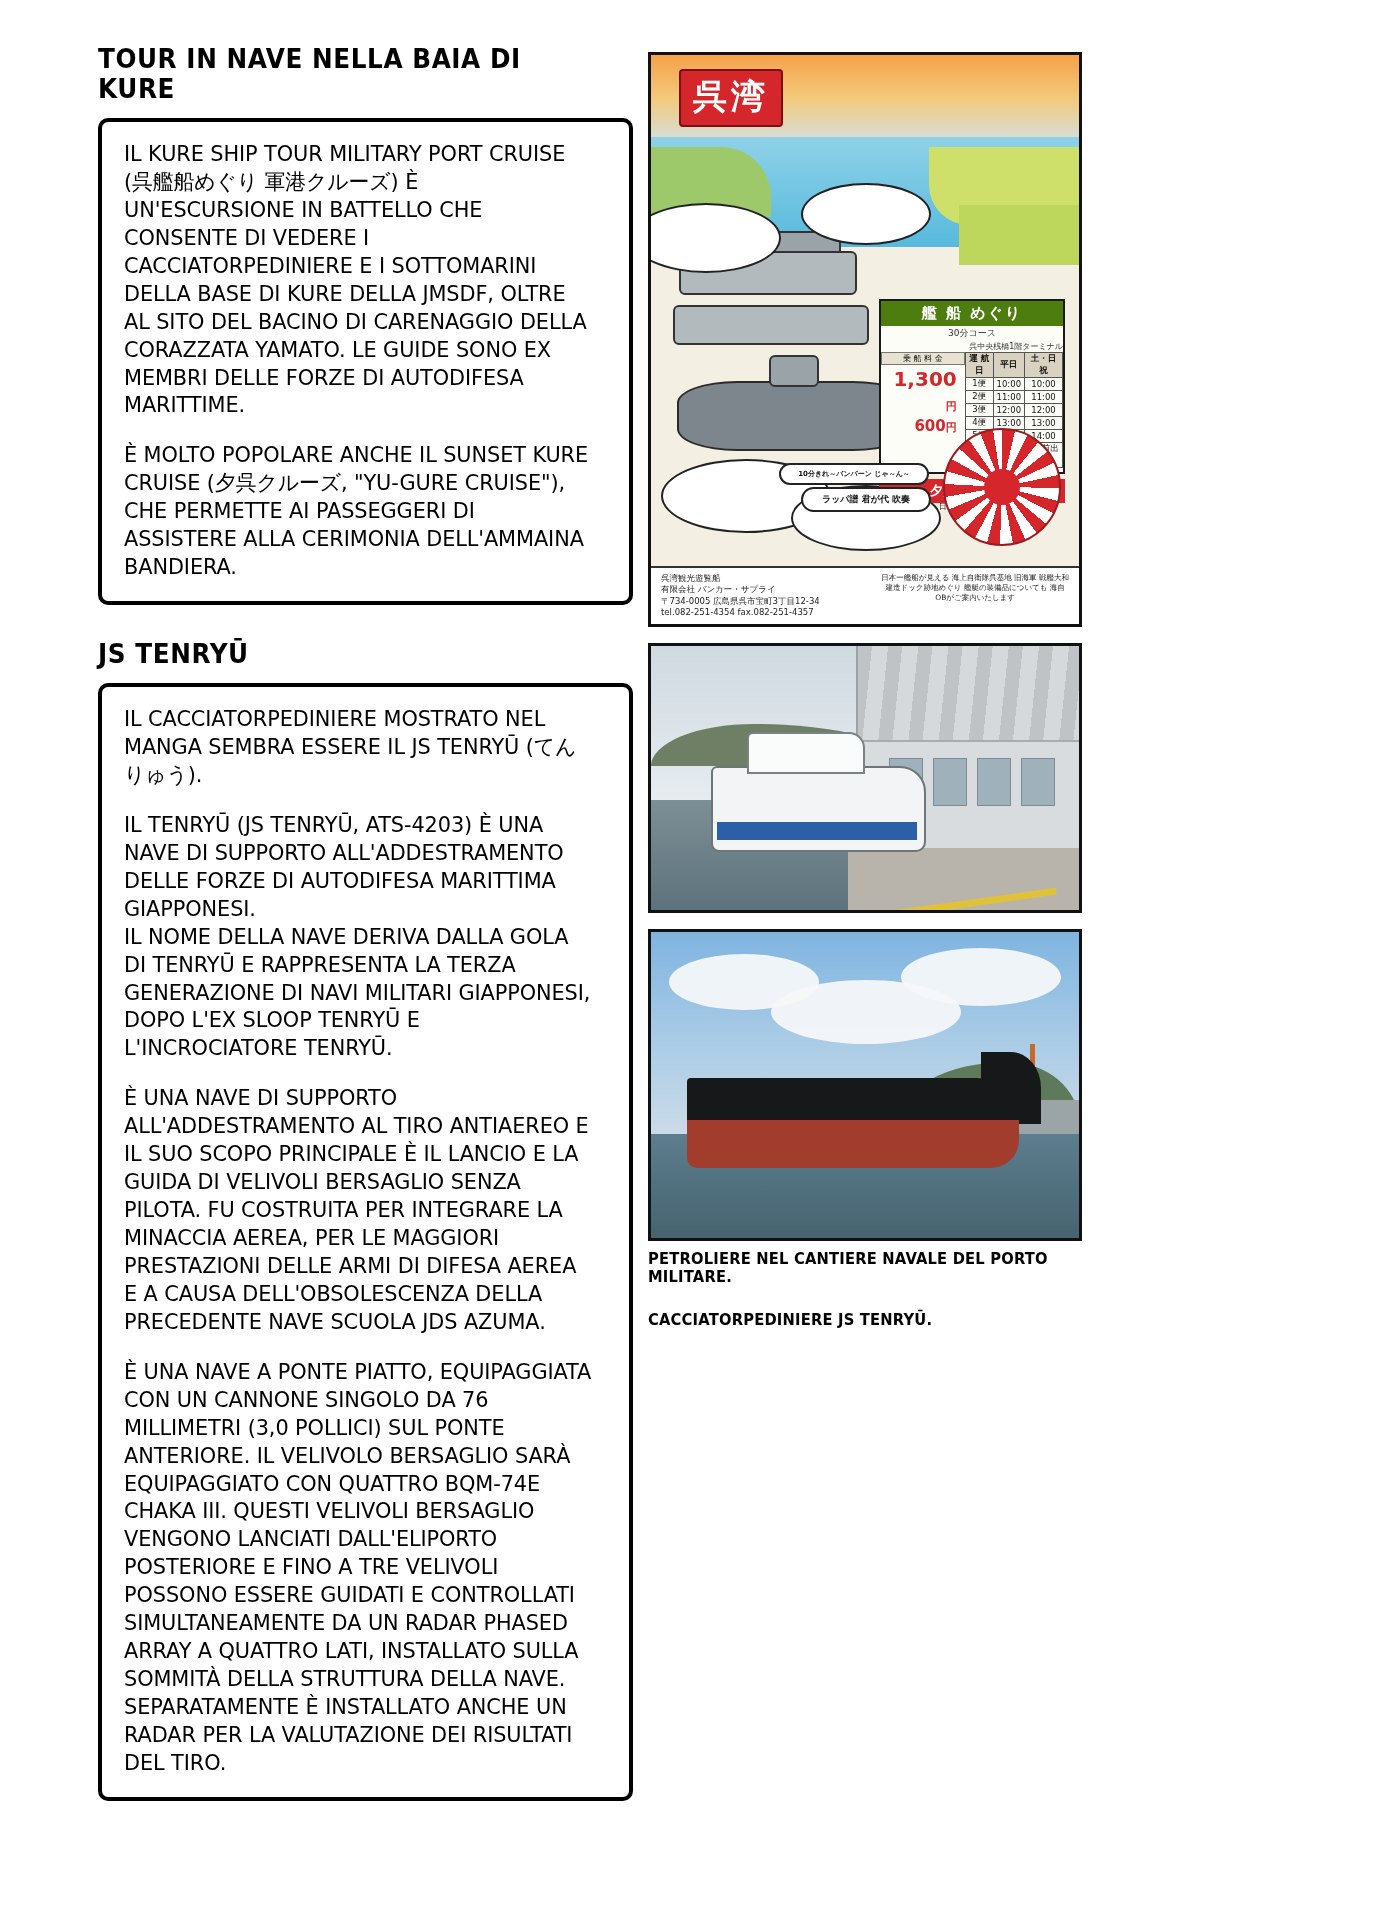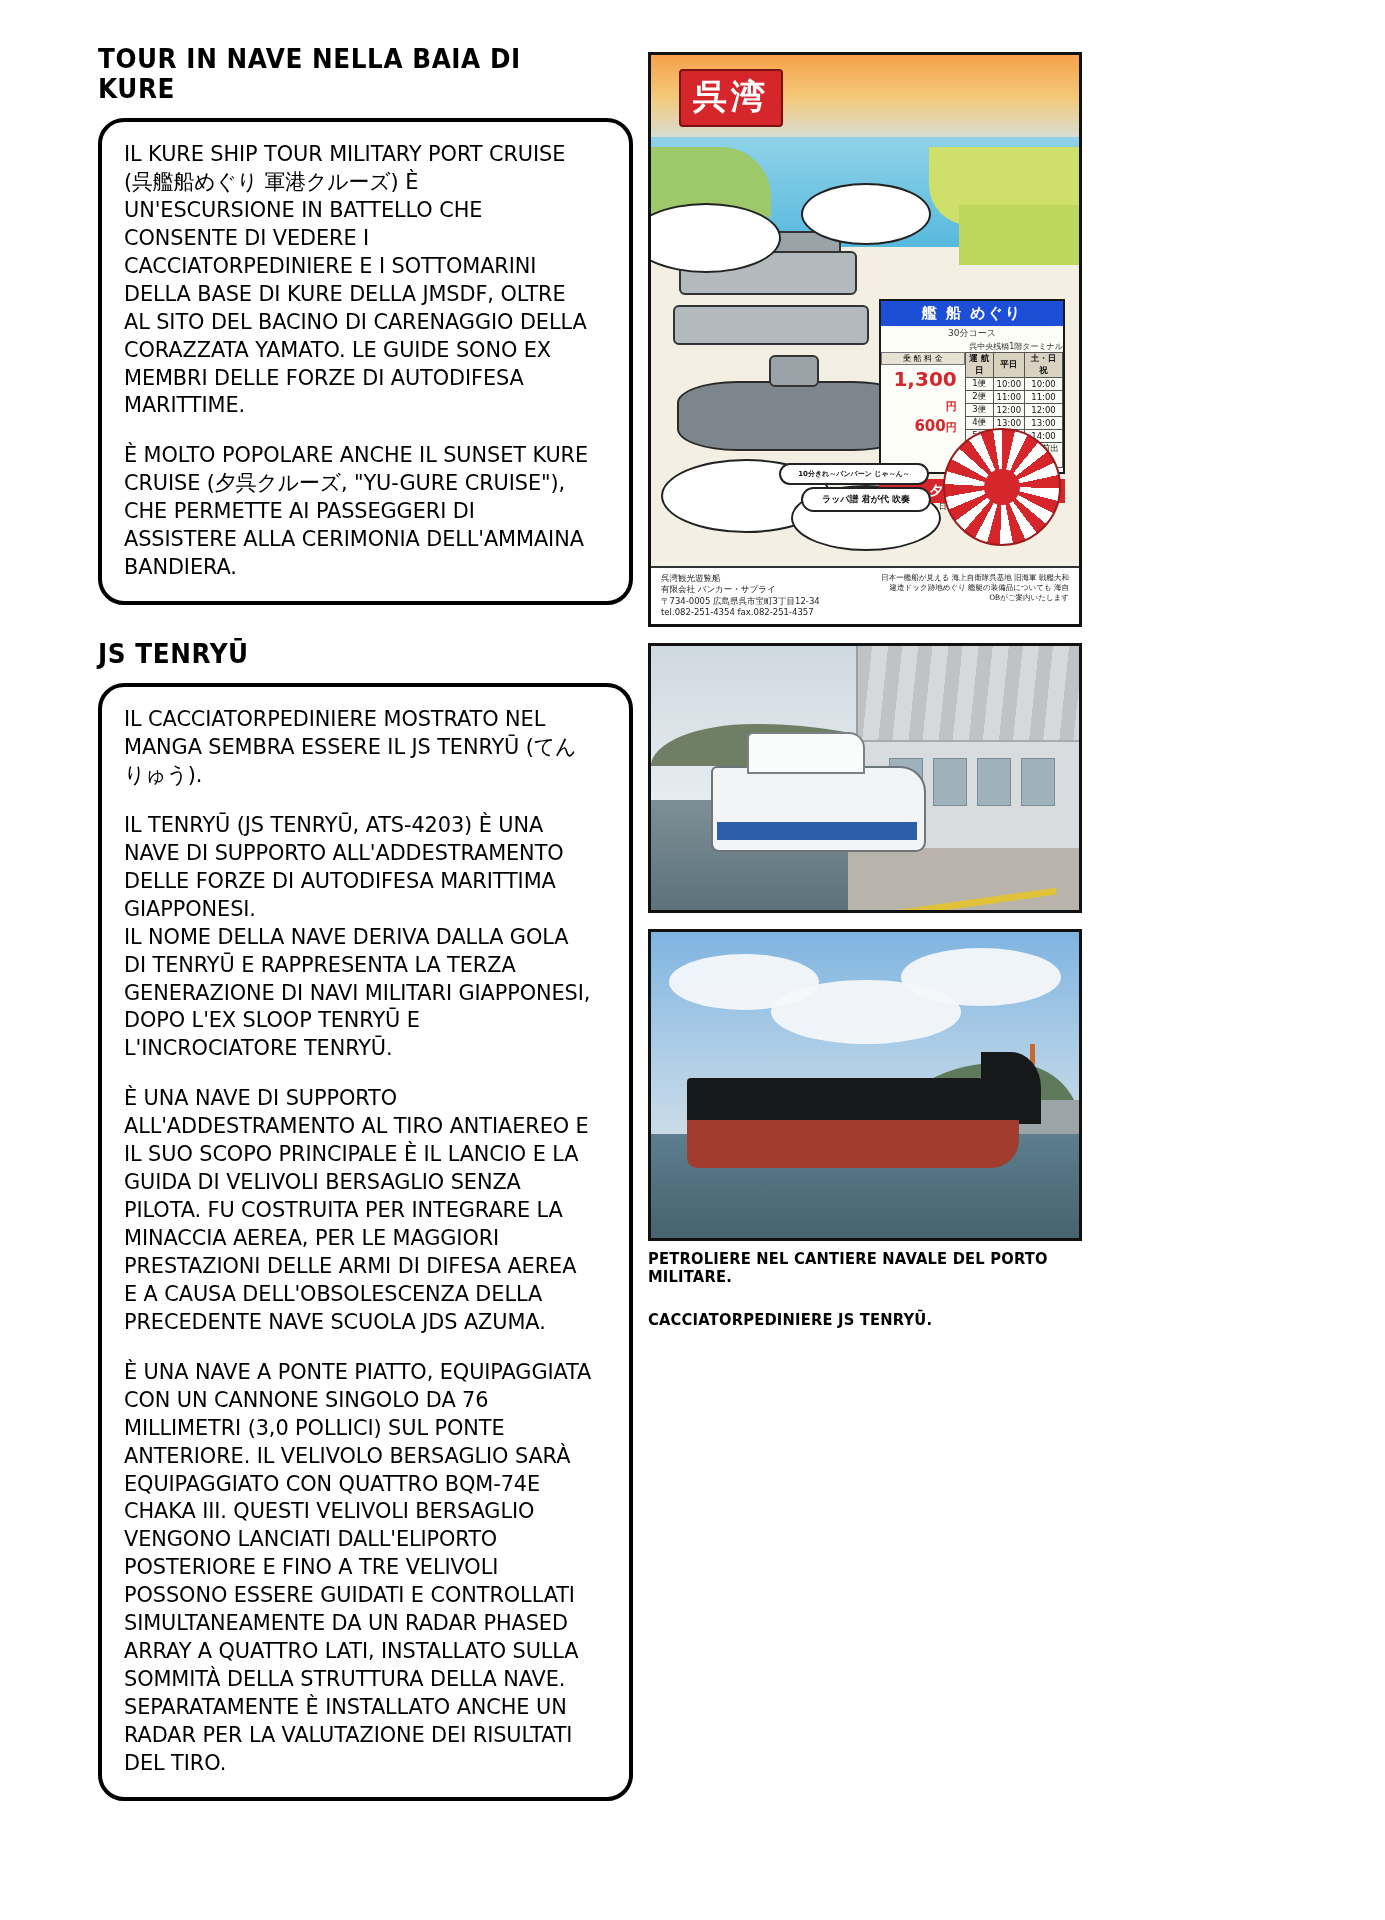--- a/index.html
+++ b/index.html
@@ -23,21 +23,21 @@
     color: #000;
     text-transform: uppercase;
     margin-bottom: 14px;
     transform: scaleX(0.95);
     transform-origin: left center;
   }
   .section-title.second { margin-top: 34px; }
 
   .bubble {
     border: 4px solid #000;
-    border-radius: 26px;
+    border-radius: 10px;
     background: #fff;
     padding: 18px 22px 20px 22px;
   }
   .bubble p {
     font-family: "DejaVu Sans", sans-serif;
     font-size: 21.5px;
     line-height: 1.30;
     color: #000;
     text-transform: uppercase;
     letter-spacing: -0.1px;
@@ -108,21 +108,21 @@
     position:absolute; background:#7d868c; border:2px solid #2a2a2a; border-radius:60px/22px;
   }
   .carrier {
     position:absolute; background:#b3babd; border:2px solid #333; border-radius:6px;
   }
   .info-panel {
     position:absolute; right:14px; top:244px; width:186px; height:175px;
     background:#fdfdf8; border:2px solid #1a1a1a;
   }
   .ip-head {
-    background:#1d4ed8; color:#fff; font-size:15px; font-weight:bold;
+    background:#4d7c0f; color:#fff; font-size:15px; font-weight:bold;
     text-align:center; padding:3px 0; letter-spacing:2px;
   }
   .ip-price { color:#d4262b; font-weight:bold; font-size:20px; text-align:right; padding:2px 8px 0; }
   .ip-price small { font-size:11px; }
   .ip-table { width:100%; border-collapse:collapse; font-size:8.5px; }
   .ip-table td { border:1px solid #555; padding:0px 2px; text-align:center; color:#111; }
   .ip-table td.h { background:#d9d2c0; font-weight:bold; }
   .yugure-tag {
     position:absolute; right:14px; top:424px; width:186px;
     background:#d4262b; color:#fff; font-size:13px; font-weight:bold;
@@ -306,21 +306,21 @@
       </div>
       <div class="bubble-speech" style="left:128px; top:408px; width:150px; font-size:7px;">
         <span>10分きれ～バンバーン じゃ～ん～</span>
       </div>
 
       <div class="flag-circle">
         <div class="flag-sun"></div>
       </div>
 
       <div class="poster-foot">
-        <div style="float:right;width:46%;text-align:right;font-size:7.5px;">日本一艦船が見える 海上自衛隊呉基地 旧海軍 戦艦大和建造ドック跡地めぐり 艦艇の装備品についても 海自OBがご案内いたします</div>
+        <div style="float:right;width:46%;text-align:center;font-size:7.5px;">日本一艦船が見える 海上自衛隊呉基地 旧海軍 戦艦大和建造ドック跡地めぐり 艦艇の装備品についても 海自OBがご案内いたします</div>
         <div>呉湾観光遊覧船</div>
         <div>有限会社 バンカー・サプライ</div>
         <div>〒734-0005 広島県呉市宝町3丁目12-34</div>
         <div>tel.082-251-4354  fax.082-251-4357</div>
       </div>
     </div>
 
     <div class="spacer"></div>
 
     <div class="photo-frame ph2">

